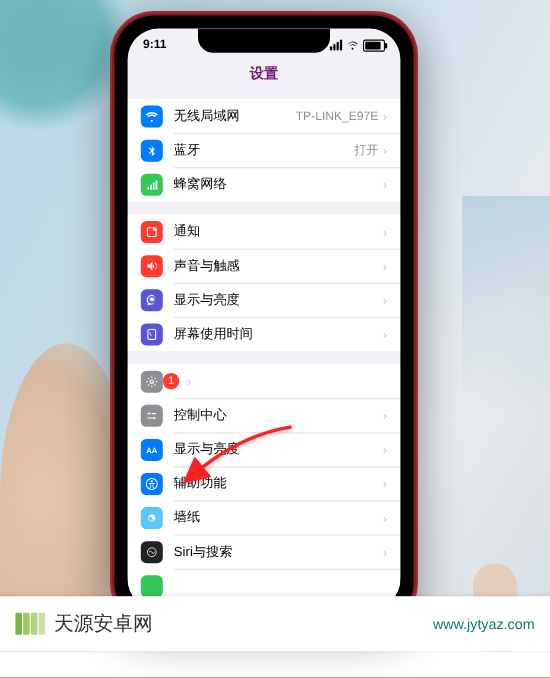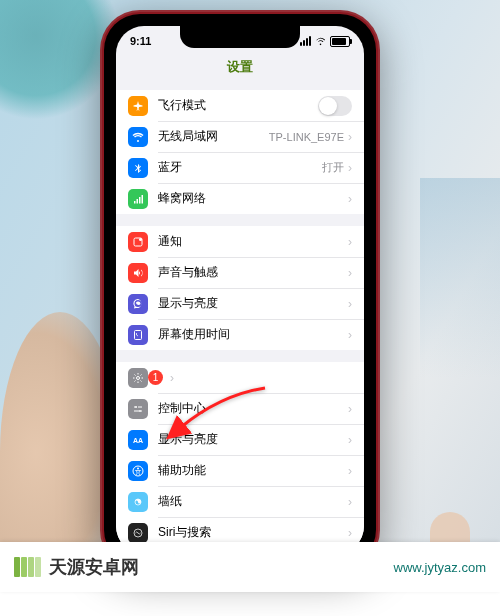--- a/index.html
+++ b/index.html
@@ -13,41 +13,41 @@
   .screen{position:absolute;left:12px;top:12px;right:12px;bottom:12px;background:#f2f2f6;border-radius:28px;overflow:hidden}
   .notch{position:absolute;left:50%;top:0;transform:translateX(-50%);width:120px;height:22px;background:#000;border-radius:0 0 14px 14px;z-index:10}
   .status{display:flex;justify-content:space-between;align-items:center;height:30px;padding:0 14px;font-size:11px;font-weight:600;color:#000}
   .status .right{display:flex;gap:3px;align-items:center}
   .sig{display:inline-flex;align-items:flex-end;gap:1px}
   .sig i{width:2px;background:#000;border-radius:1px}
   .sig i:nth-child(1){height:4px}.sig i:nth-child(2){height:6px}.sig i:nth-child(3){height:8px}.sig i:nth-child(4){height:10px}
   .batt{width:18px;height:9px;border:1px solid #000;border-radius:2px;position:relative}
   .batt::after{content:"";position:absolute;right:-3px;top:2px;width:2px;height:5px;background:#000;border-radius:0 1px 1px 0}
   .batt i{display:block;width:14px;height:7px;background:#000;margin:1px;border-radius:1px}
-  .title{text-align:center;font-size:13px;font-weight:600;color:#4d7c0f;padding:2px 0 8px}
+  .title{text-align:center;font-size:13px;font-weight:600;color:#701a75;padding:2px 0 8px}
   .content{height:calc(100% - 58px);overflow:hidden}
   .group{margin:0 0 12px 0;background:#fff}
   .group:first-child{margin-top:6px}
   .row{display:flex;align-items:center;height:31px;padding:0 12px;position:relative}
   .row+.row::before{content:"";position:absolute;left:42px;right:0;top:0;height:1px;background:#e5e5e8}
   .ico{width:20px;height:20px;border-radius:5px;display:flex;align-items:center;justify-content:center;color:#fff;font-size:11px;flex:0 0 20px}
   .ico svg{width:12px;height:12px;fill:#fff}
   .lbl{flex:1;font-size:12px;color:#000;margin-left:10px}
   .val{font-size:11px;color:#8e8e93}
   .chev{color:#c7c7cc;font-size:12px;margin-left:4px}
   .toggle{width:34px;height:20px;background:#e5e5e8;border-radius:10px;position:relative}
   .toggle::after{content:"";position:absolute;left:1px;top:1px;width:18px;height:18px;background:#fff;border-radius:50%;box-shadow:0 1px 3px rgba(0,0,0,.2)}
   .badge{width:15px;height:15px;background:#ff3b30;border-radius:50%;color:#fff;font-size:10px;display:flex;align-items:center;justify-content:center;margin-right:3px}
   .arrow{position:absolute;left:165px;top:380px;z-index:20;pointer-events:none}
   .arrow svg{filter:drop-shadow(0 1px 2px rgba(0,0,0,.3))}
   .footer{position:absolute;left:0;bottom:0;width:500px;height:50px;background:#fff;display:flex;align-items:center;padding:0 14px;box-sizing:border-box;box-shadow:0 -1px 4px rgba(0,0,0,.1)}
   .logo{display:flex;gap:1px;margin-right:8px}
   .logo .sq{width:6px;height:20px;border-radius:1px}
   .logo .c1{background:#7cb342}.logo .c2{background:#9ccc65}.logo .c3{background:#aed581}.logo .c4{background:#c5e1a5}
-  .site{font-size:18px;font-weight:700;color:#333}
+  .site{font-size:18px;font-weight:400;color:#333}
   .url{position:absolute;right:14px;font-size:13px;color:#0f766e}
   .homebar{position:absolute;bottom:5px;left:50%;transform:translateX(-50%);width:90px;height:3px;background:#000;border-radius:2px}
 </style>
 </head>
 <body>
 
 <div class="bg">
   <div class="hand"></div>
   <div class="hand2"></div>
 
@@ -68,29 +68,20 @@
                 <path fill="#000" d="M12 18a2 2 0 100 4 2 2 0 000-4zm-5-5a1 1 0 00-.1 1.5l.1.1A7 7 0 0112 12a7 7 0 015 2.1 1 1 0 001.4-1.5A9 9 0 0012 10a9 9 0 00-5 2.6zm-4-4a1 1 0 000 1.5A13 13 0 0112 6a13 13 0 019 4.1 1 1 0 001.4-1.5A15 15 0 0012 4 15 15 0 003 9z"></path>
               </svg>
             <span class="batt">
                 <i></i>
               </span>
           </span>
         </div>
         <div class="title">设置</div>
         <div class="content" id="content">
             <div class="group">
-              <div class="row">
-                <span class="ico" style="background: rgb(255, 149, 0);">
-                  <svg viewBox="0 0 24 24">
-                    <path d="M12 2l2 7 7 2v2l-7 1-1 5 2 1v1l-3-1-3 1v-1l2-1-1-5-7-1v-2l7-2 2-7z"></path>
-                  </svg>
-                </span>
-                <span class="lbl">飞行模式</span>
-                <span class="toggle"></span>
-              </div>
               <div class="row">
                 <span class="ico" style="background: rgb(0, 122, 255);">
                   <svg viewBox="0 0 24 24">
                     <path d="M12 18a2 2 0 100 4 2 2 0 000-4zM4 11l2 2a9 9 0 0112 0l2-2a12 12 0 00-16 0zM1 8l2 2a13 13 0 0118 0l2-2a16 16 0 00-22 0z"></path>
                   </svg>
                 </span>
                 <span class="lbl">无线局域网</span>
                 <span class="val">TP-LINK_E97E</span>
                 <span class="chev">›</span>
               </div>

